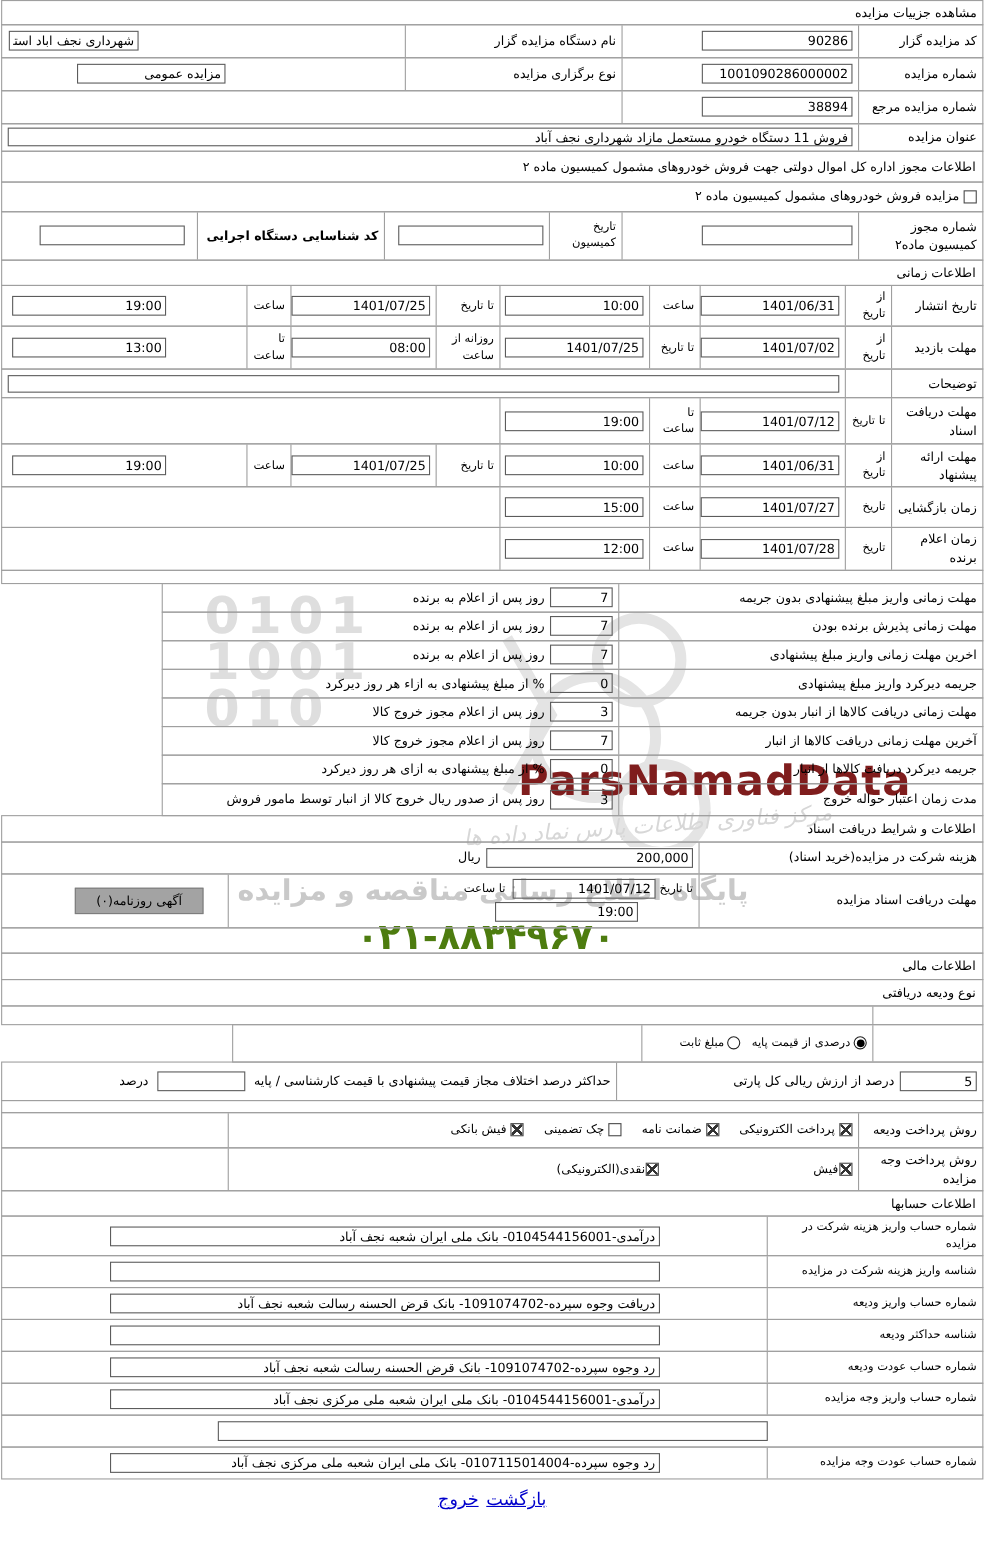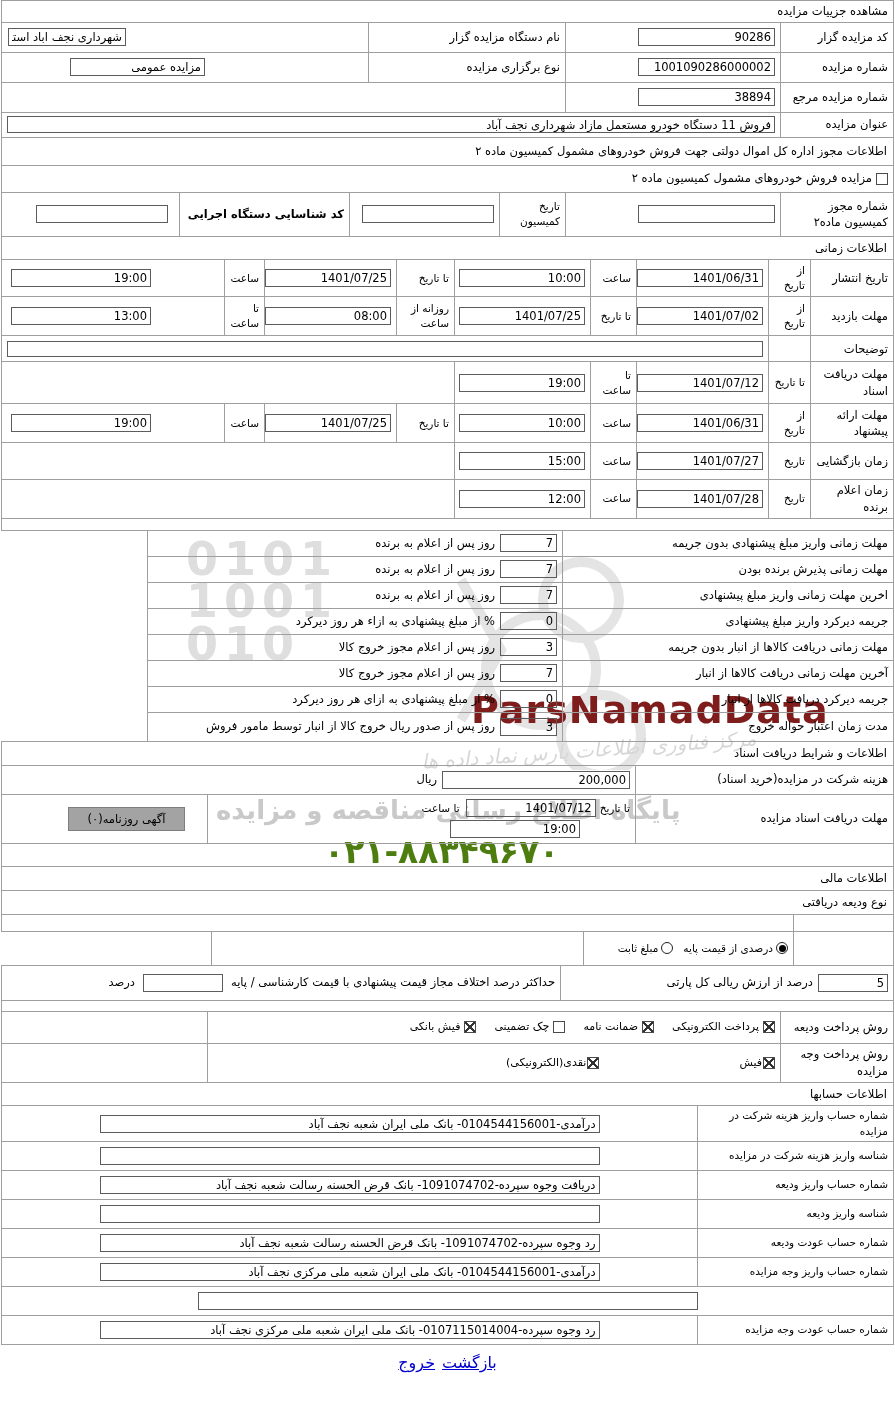--- a/index.html
+++ b/index.html
@@ -486,21 +486,21 @@
         <input class="inp" style="width: 500px; margin: 0px auto;" value="">
       </div>
   </div>
   <div class="row h30">
     <div class="cell w-196">شماره حساب واریز ودیعه</div>
     <div class="cell grow">
         <input class="inp" style="width: 500px; margin: 0px auto;" value="دریافت وجوه سپرده-1091074702- بانک قرض الحسنه رسالت شعبه نجف آباد">
       </div>
   </div>
   <div class="row h30">
-    <div class="cell w-196">شناسه واریز ودیعه</div>
+    <div class="cell w-196">شناسه حداکثر ودیعه</div>
     <div class="cell grow">
         <input class="inp" style="width: 500px; margin: 0px auto;" value="">
       </div>
   </div>
   <div class="row h30">
     <div class="cell w-196">شماره حساب عودت ودیعه</div>
     <div class="cell grow">
         <input class="inp" style="width: 500px; margin: 0px auto;" value="رد وجوه سپرده-1091074702- بانک قرض الحسنه رسالت شعبه نجف آباد">
       </div>
   </div>

